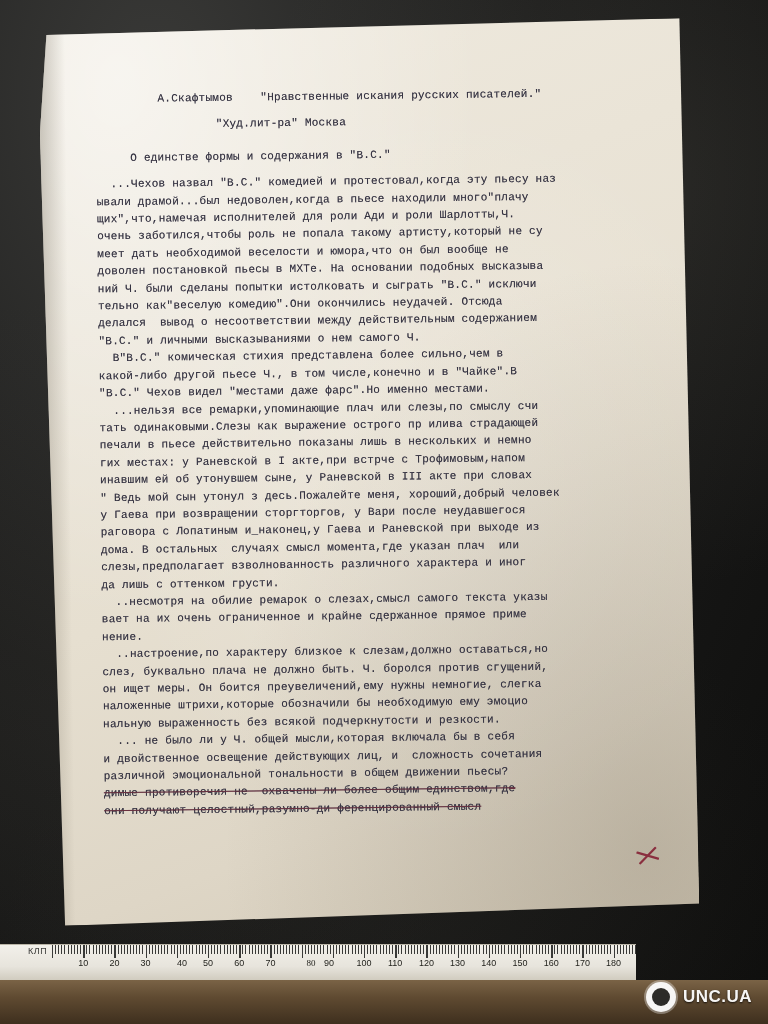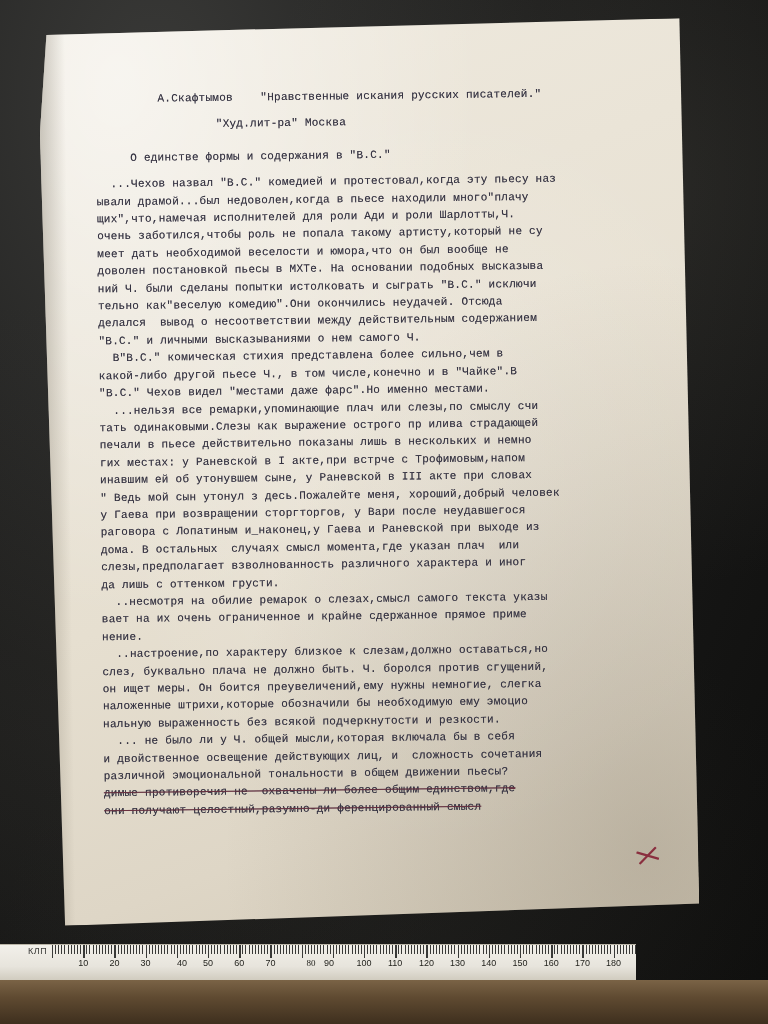--- a/index.html
+++ b/index.html
@@ -483,14 +483,18 @@
         <div class="tick" style="left: 722.8px;"></div>
         <div class="tick" style="left: 725.92px;"></div>
         <div class="tick" style="left: 729.04px;"></div>
         <div class="tick" style="left: 732.16px;"></div>
         <div class="tick" style="left: 735.28px;"></div>
       </div>
   </div>
 
   <div id="ruler-wood"></div>
 
+  <div id="watermark">
+    <div id="watermark-sun"></div>
+    <div id="watermark-text">UNC.UA</div>
+  </div>
 
 </div>
 
 </body></html>

